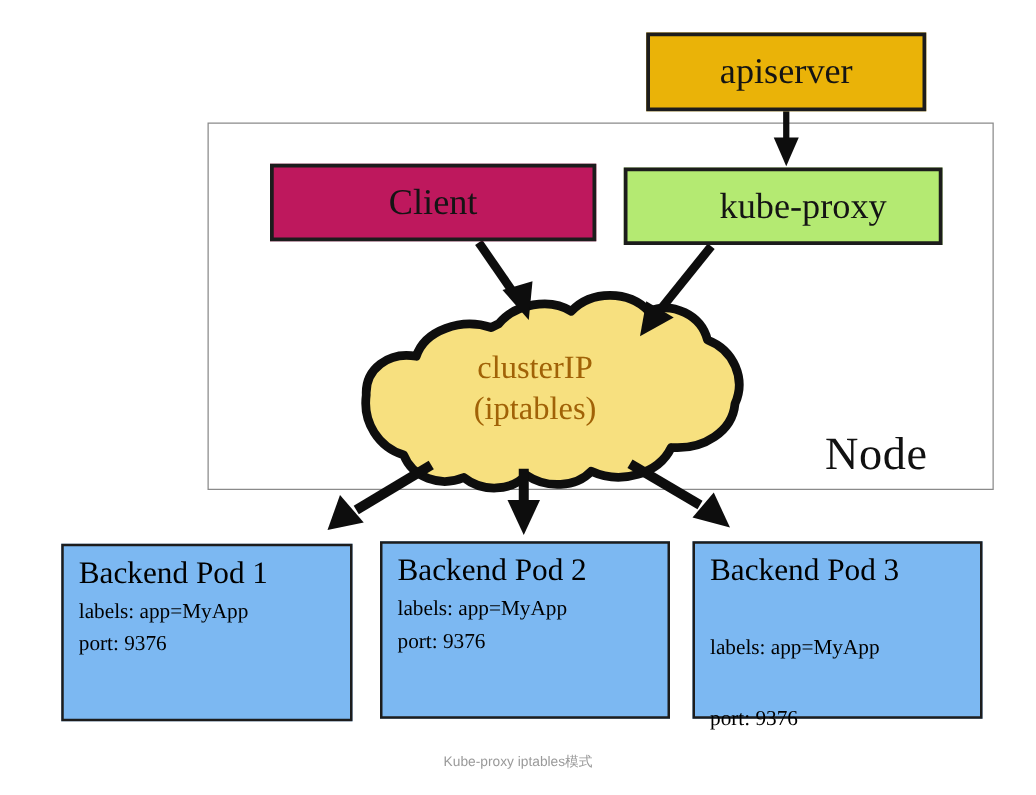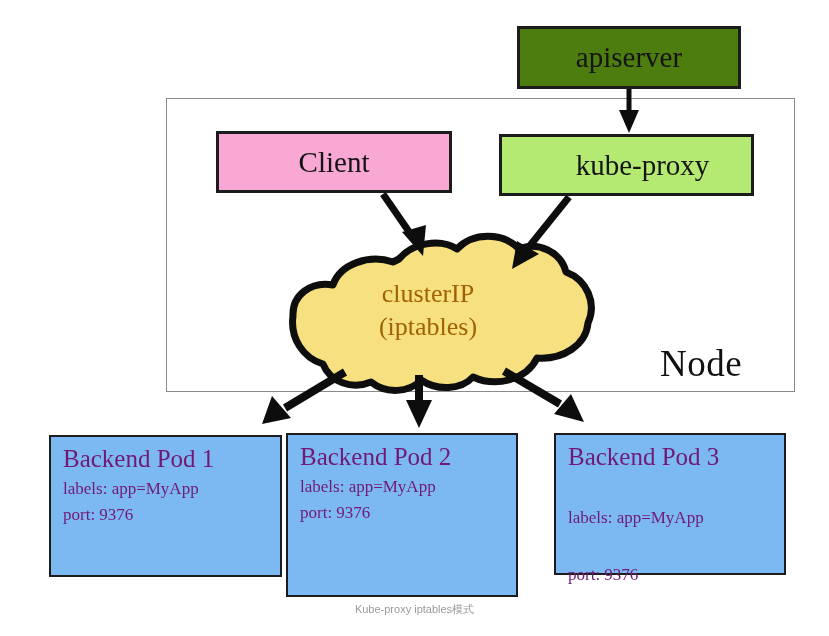--- a/index.html
+++ b/index.html
@@ -50,53 +50,53 @@
     display: flex;
     align-items: center;
     justify-content: center;
     color: #141414;
   }
   .box-apiserver {
     left: 517px;
     top: 26px;
     width: 224px;
     height: 63px;
-    background: #4d7c0f;
+    background: #eab308;
     font-size: 29px;
   }
   .box-client {
     left: 216px;
     top: 131px;
-    width: 236px;
+    width: 261px;
     height: 62px;
-    background: #f9a8d4;
+    background: #be185d;
     font-size: 29px;
   }
   .box-kubeproxy {
     left: 499px;
     top: 134px;
     width: 255px;
     height: 62px;
     background: #b4ea72;
     font-size: 29px;
     padding-left: 32px;
   }
   .pod {
     position: absolute;
     box-sizing: border-box;
     border: 2px solid #1c1c1c;
     background: #7cb8f2;
-    color: #701a75;
+    color: #000000;
     padding: 6px 28px 0 12px;
     display: flex;
     flex-direction: column;
     align-items: flex-start;
   }
   .pod-1 { left: 49px;  top: 435px; width: 233px; height: 142px; }
-  .pod-2 { left: 286px; top: 433px; width: 232px; height: 164px; }
+  .pod-2 { left: 304px; top: 433px; width: 232px; height: 142px; }
   .pod-3 { left: 554px; top: 433px; width: 232px; height: 142px; gap: 31px; }
   .pod-title {
     font-size: 25px;
     line-height: 1.25;
     white-space: nowrap;
   }
   .pod-line {
     font-size: 17px;
     line-height: 1.5;
     white-space: nowrap;

